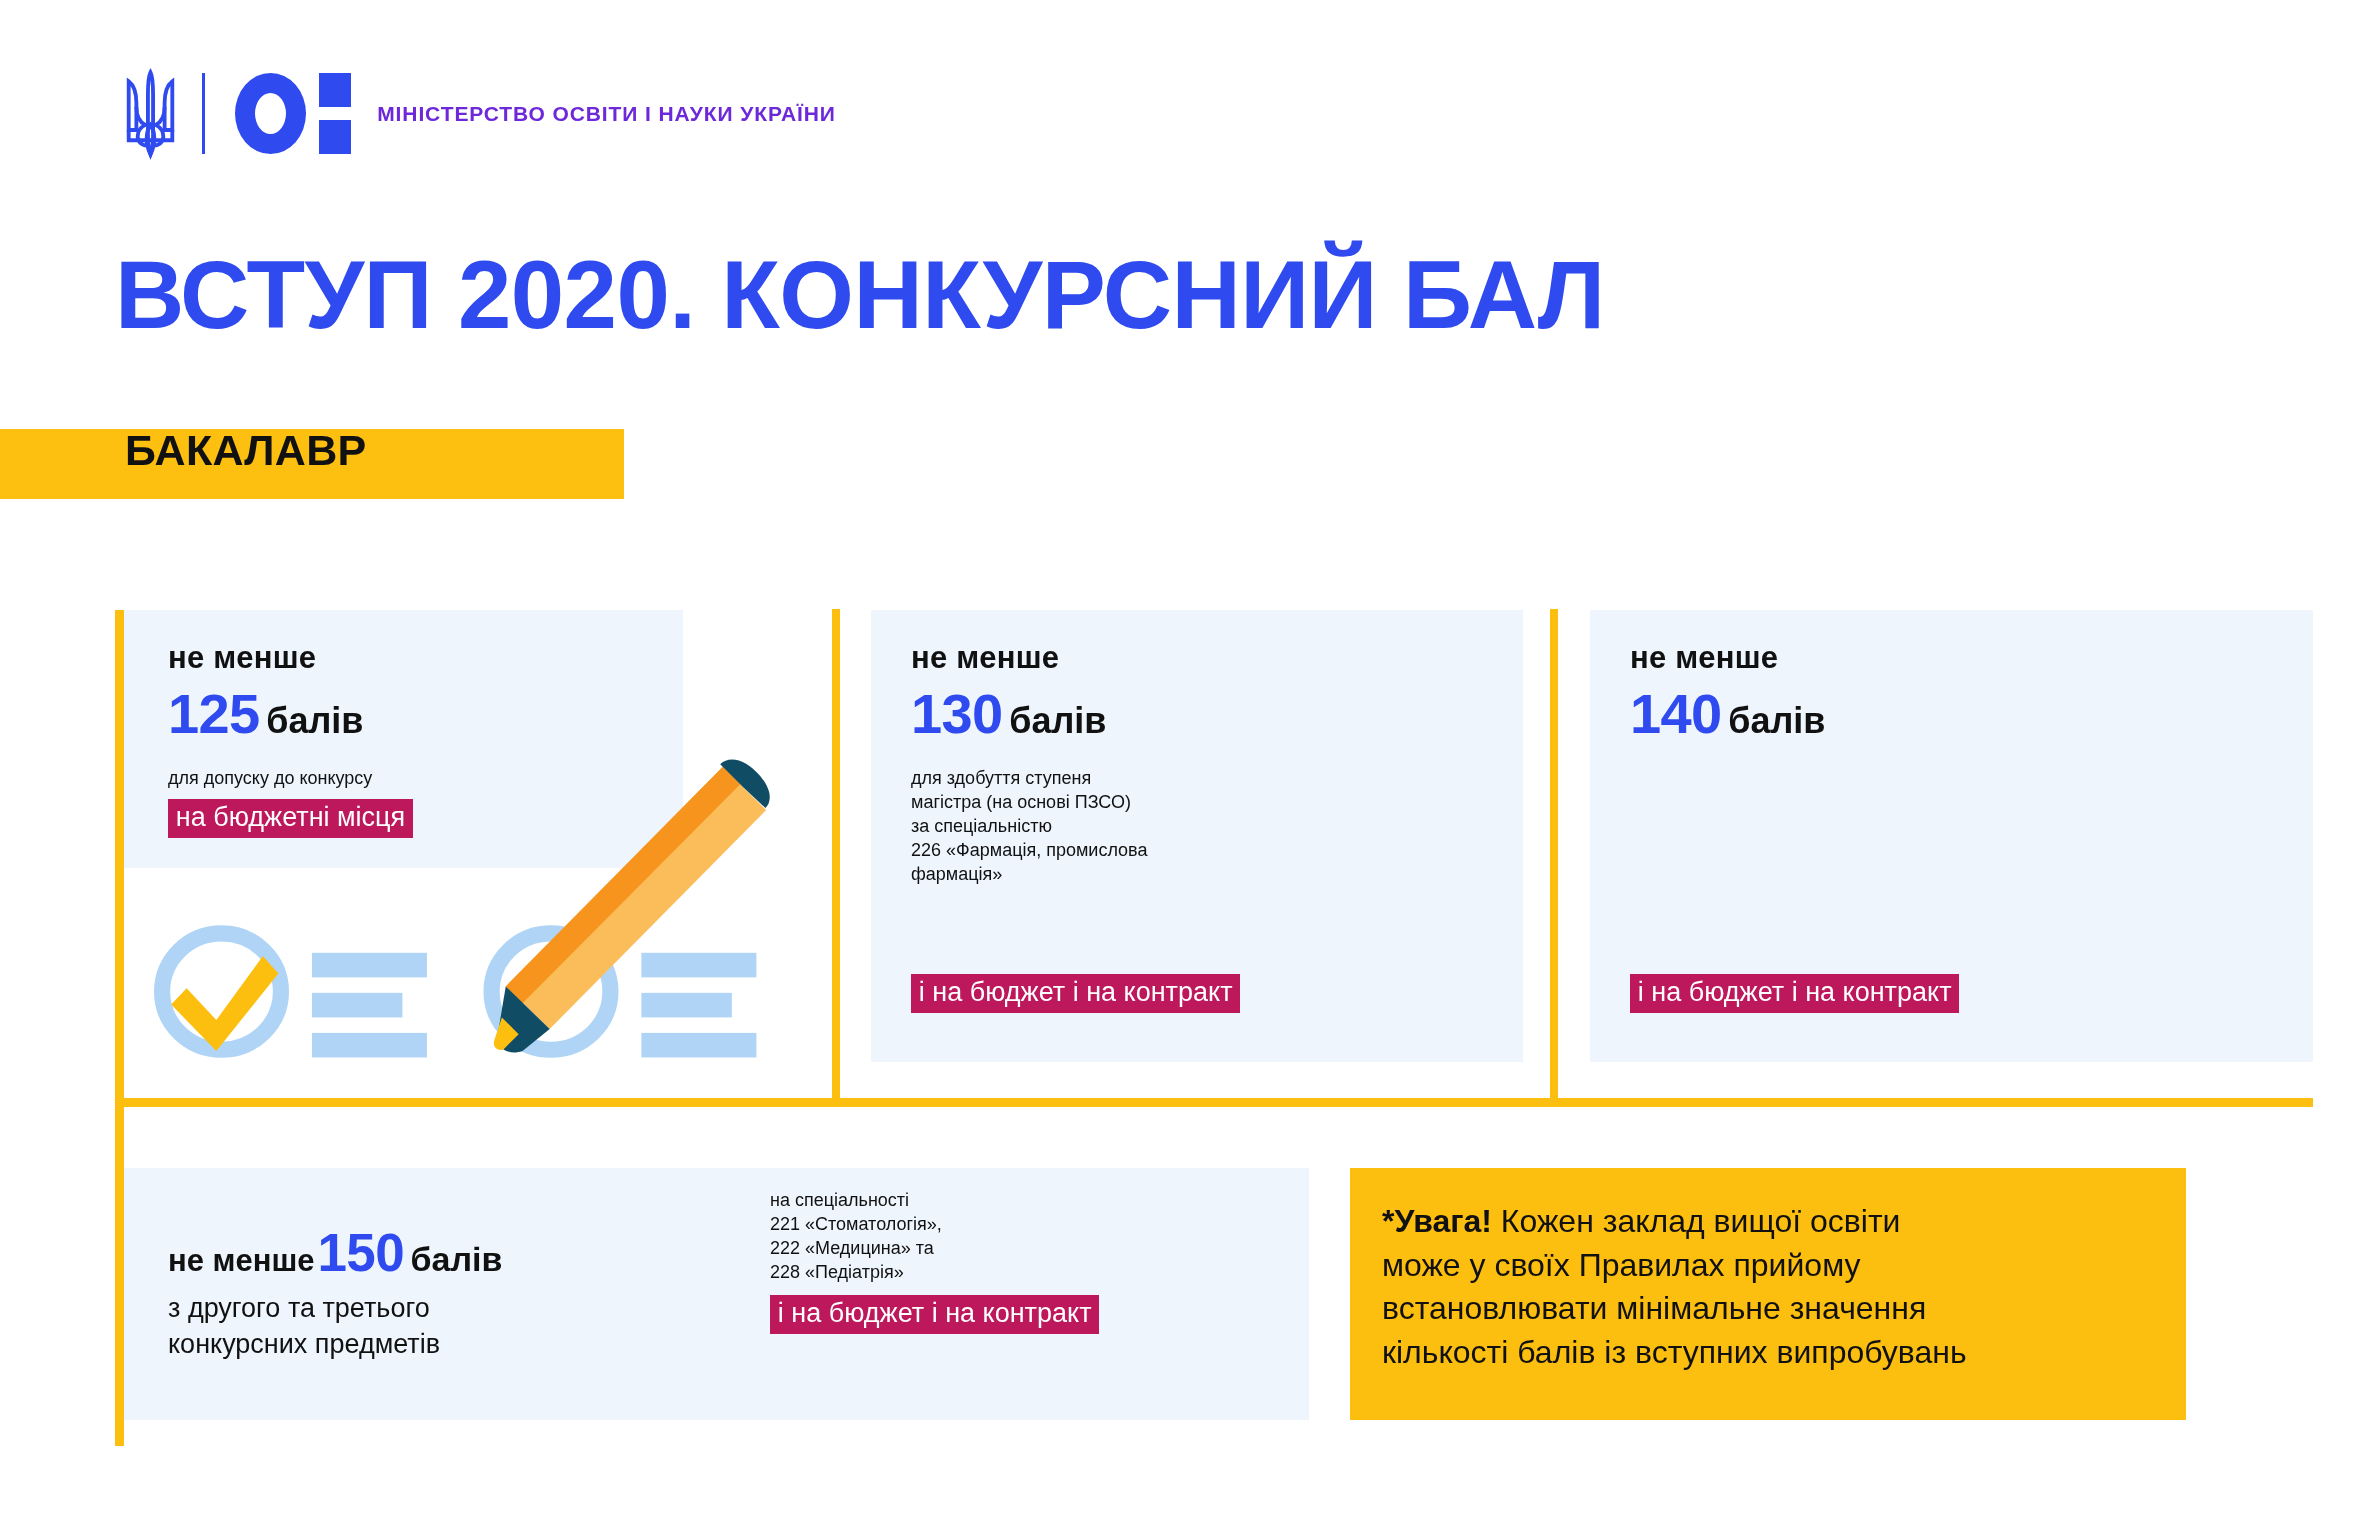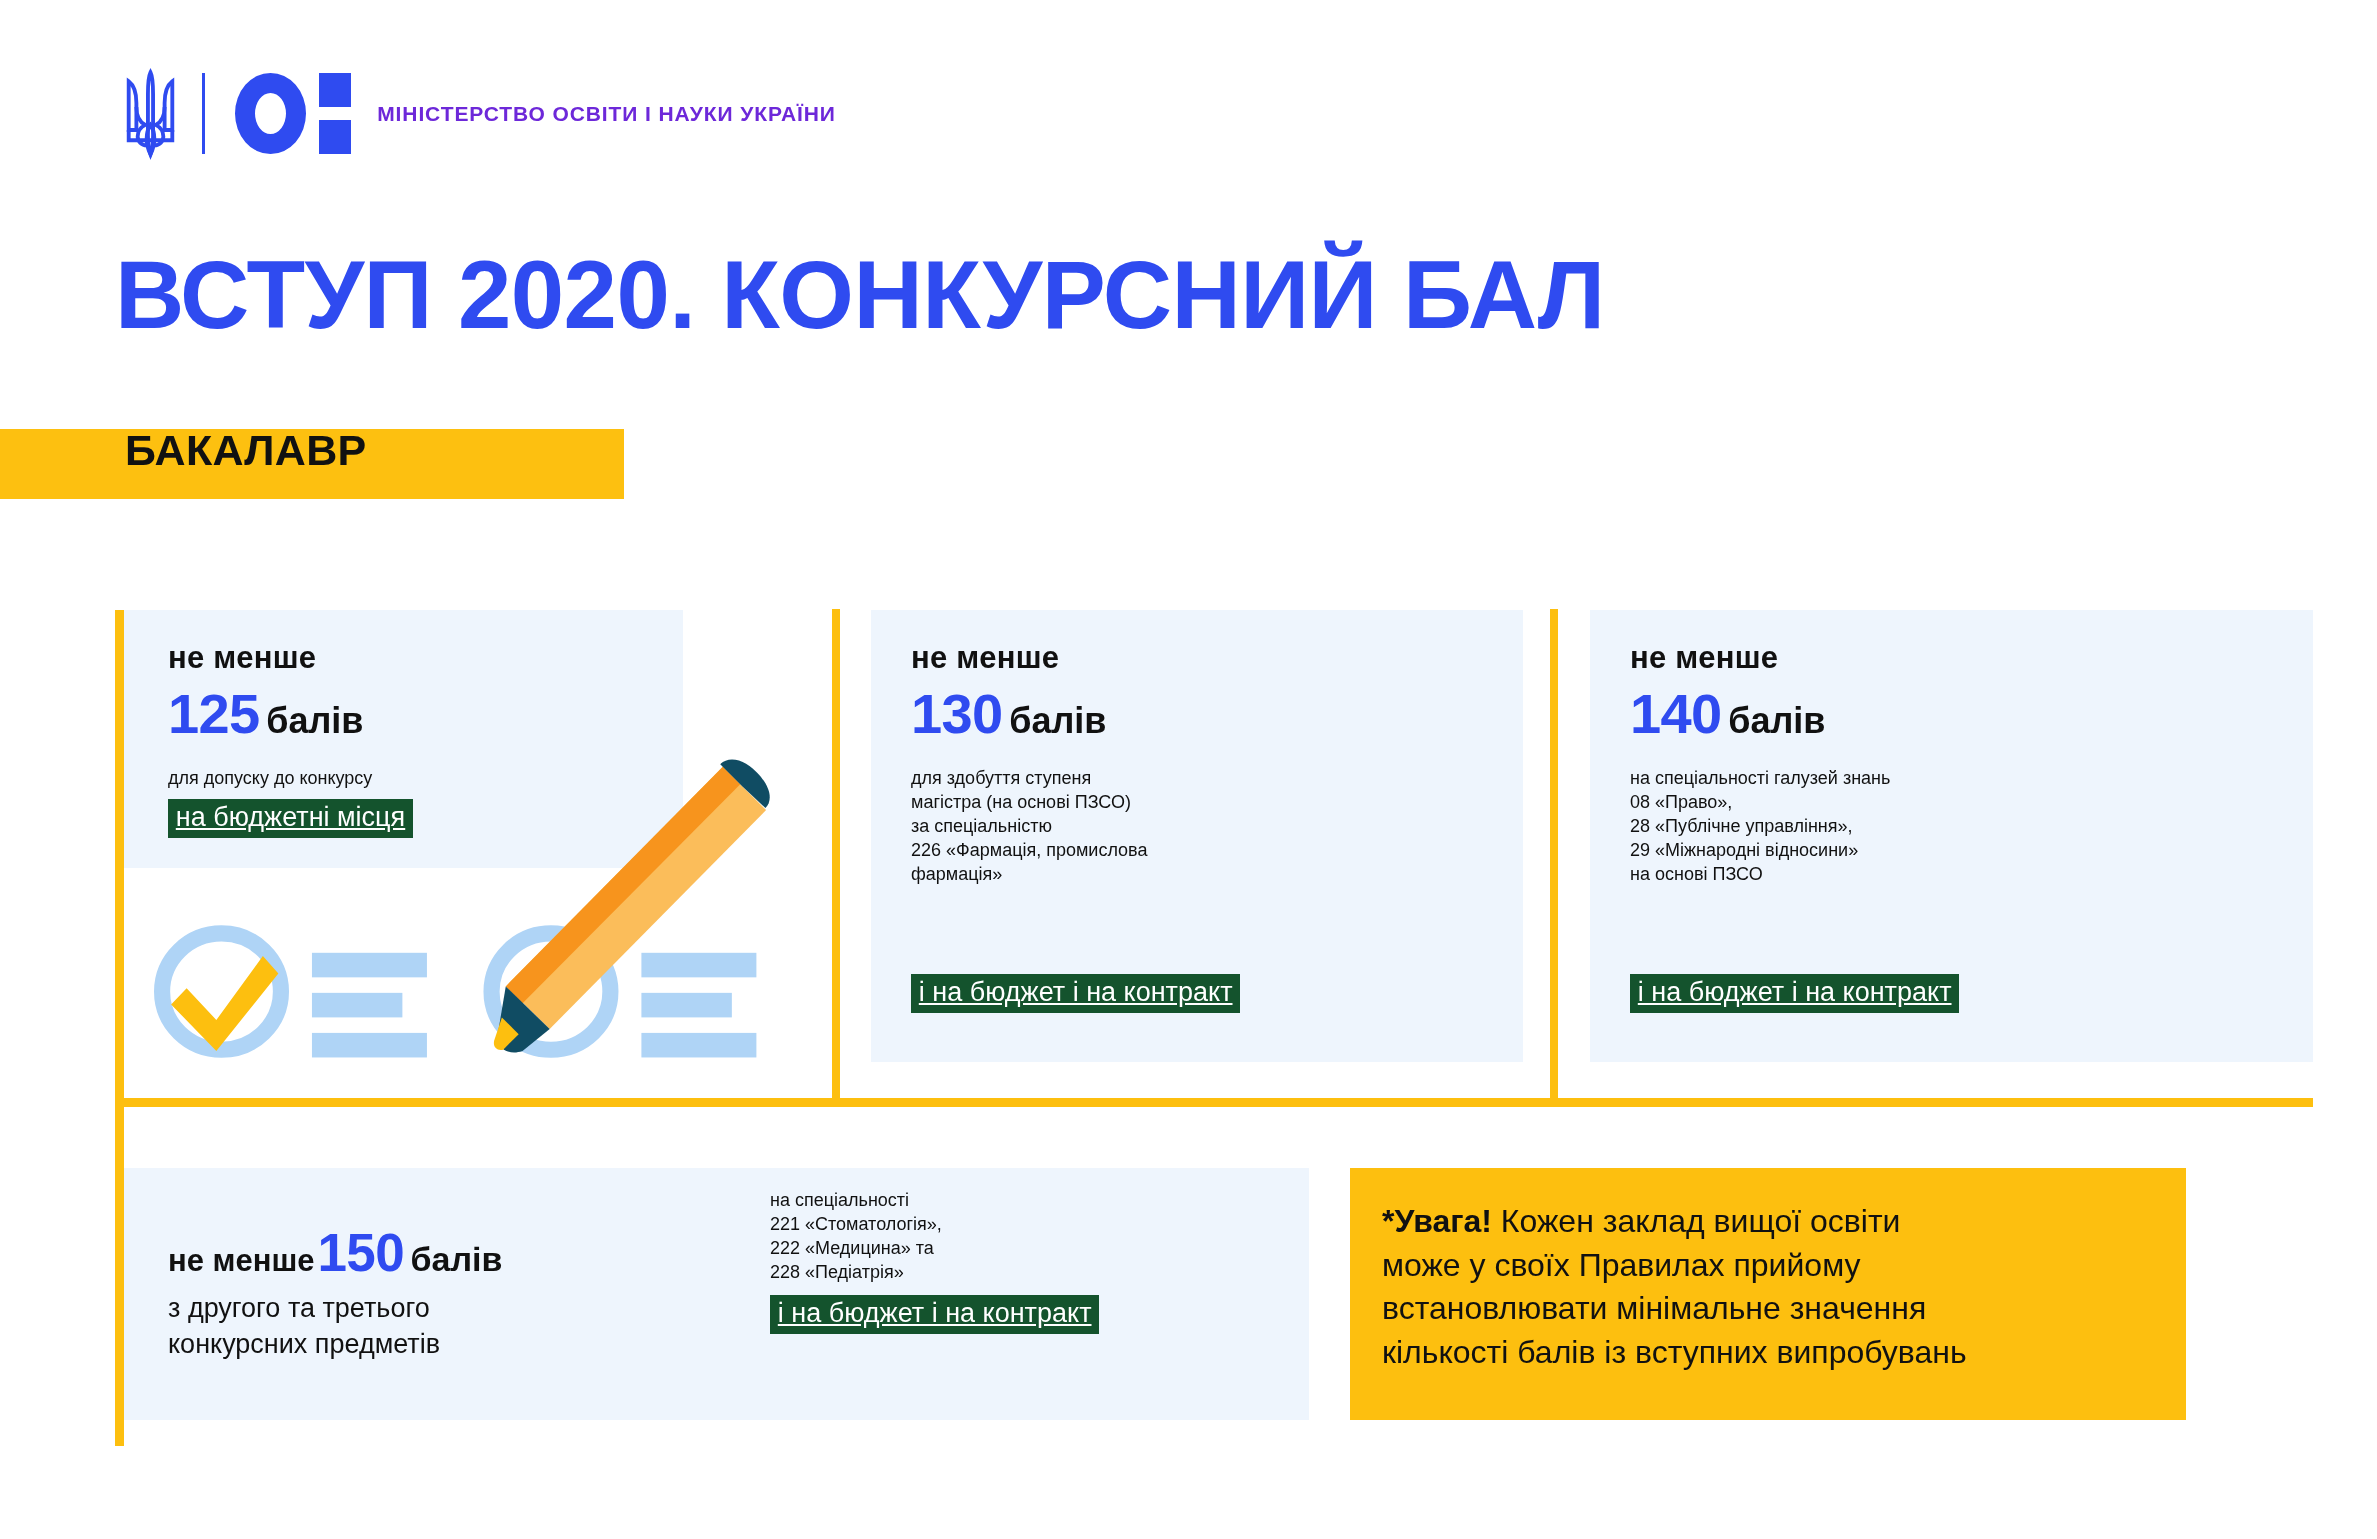--- a/index.html
+++ b/index.html
@@ -152,28 +152,27 @@
   .card-desc {
     margin-top: 23px;
     color: #111111;
     font-size: 18px;
     font-weight: normal;
     line-height: 1.33;
     white-space: pre-line;
   }
   .badge-blue {
     display: inline-block;
-    background: #14532d;
+    background: #be185d;
     color: #FFFFFF;
     font-size: 27px;
     font-weight: normal;
     padding: 3.9px 7.8px 6.5px 7.8px;
     line-height: 1.06;
     white-space: nowrap;
-    text-decoration: underline;
   }
   #card-125 .badge-wrap { margin-top: 7.8px; }
   #card-130 .badge-wrap { position: absolute; left: 40px; top: 364px; }
   #card-140 .badge-wrap { position: absolute; left: 40px; top: 364px; }
 
   
   #checklist-illustration {
     position: absolute;
     left: 149px;
     top: 759px;
@@ -309,25 +308,20 @@
   <div class="badge-wrap">
     <span class="badge-blue">і на бюджет і на контракт</span>
   </div>
 </div>
 
 <div class="top-card" id="card-140">
   <div class="lead-line">не менше</div>
   <div class="score-line">
     <span class="score-num">140</span><span class="score-unit">балів</span>
   </div>
-  <div class="card-desc">на спеціальності галузей знань
-08 «Право»,
-28 «Публічне управління»,
-29 «Міжнародні відносини»
-на основі ПЗСО</div>
   <div class="badge-wrap">
     <span class="badge-blue">і на бюджет і на контракт</span>
   </div>
 </div>
 
 <svg id="checklist-illustration" viewBox="0 0 1080 500">
 
   <ellipse cx="112" cy="360" rx="92" ry="90" fill="none" stroke="#AFD4F6" stroke-width="25"></ellipse>
   <path d="M58 355 L104 404 L176 305 L200 332 L104 452 L34 380 Z" fill="#FDBF0F"></path>
   <g fill="#AFD4F6">

